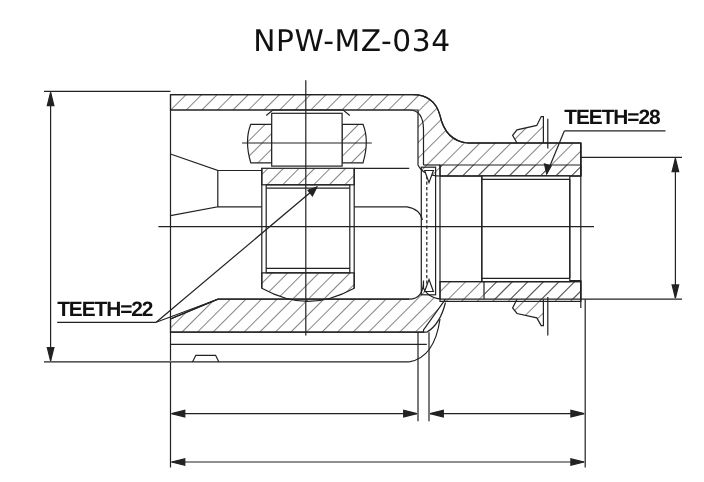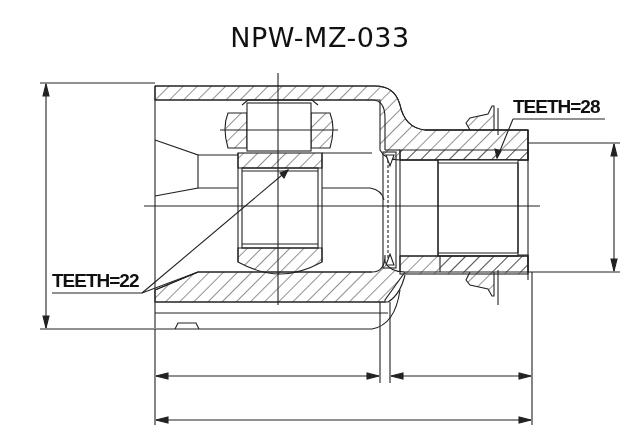--- a/index.html
+++ b/index.html
@@ -10,21 +10,21 @@
     }
     svg.drawing { position: absolute; left: 0; top: 0; }
     .label {
       font-family: "Liberation Sans", sans-serif; font-weight: bold; font-size: 19px;
       fill: #111; letter-spacing: -1px;
     }
   </style>
 </head>
 <body>
 
-<div class="title">NPW-MZ-033</div>
+<div class="title">NPW-MZ-034</div>
 
 <svg class="drawing" width="640" height="438" viewBox="0 0 640 438">
   <defs>
     <pattern id="hatch" patternUnits="userSpaceOnUse" width="10" height="10" patternTransform="rotate(45)">
       <line x1="0" y1="0" x2="0" y2="10" stroke="#333" stroke-width="1.1"></line>
     </pattern>
   </defs>
 
   <g stroke="#222" stroke-width="1.1" fill="none">
 

